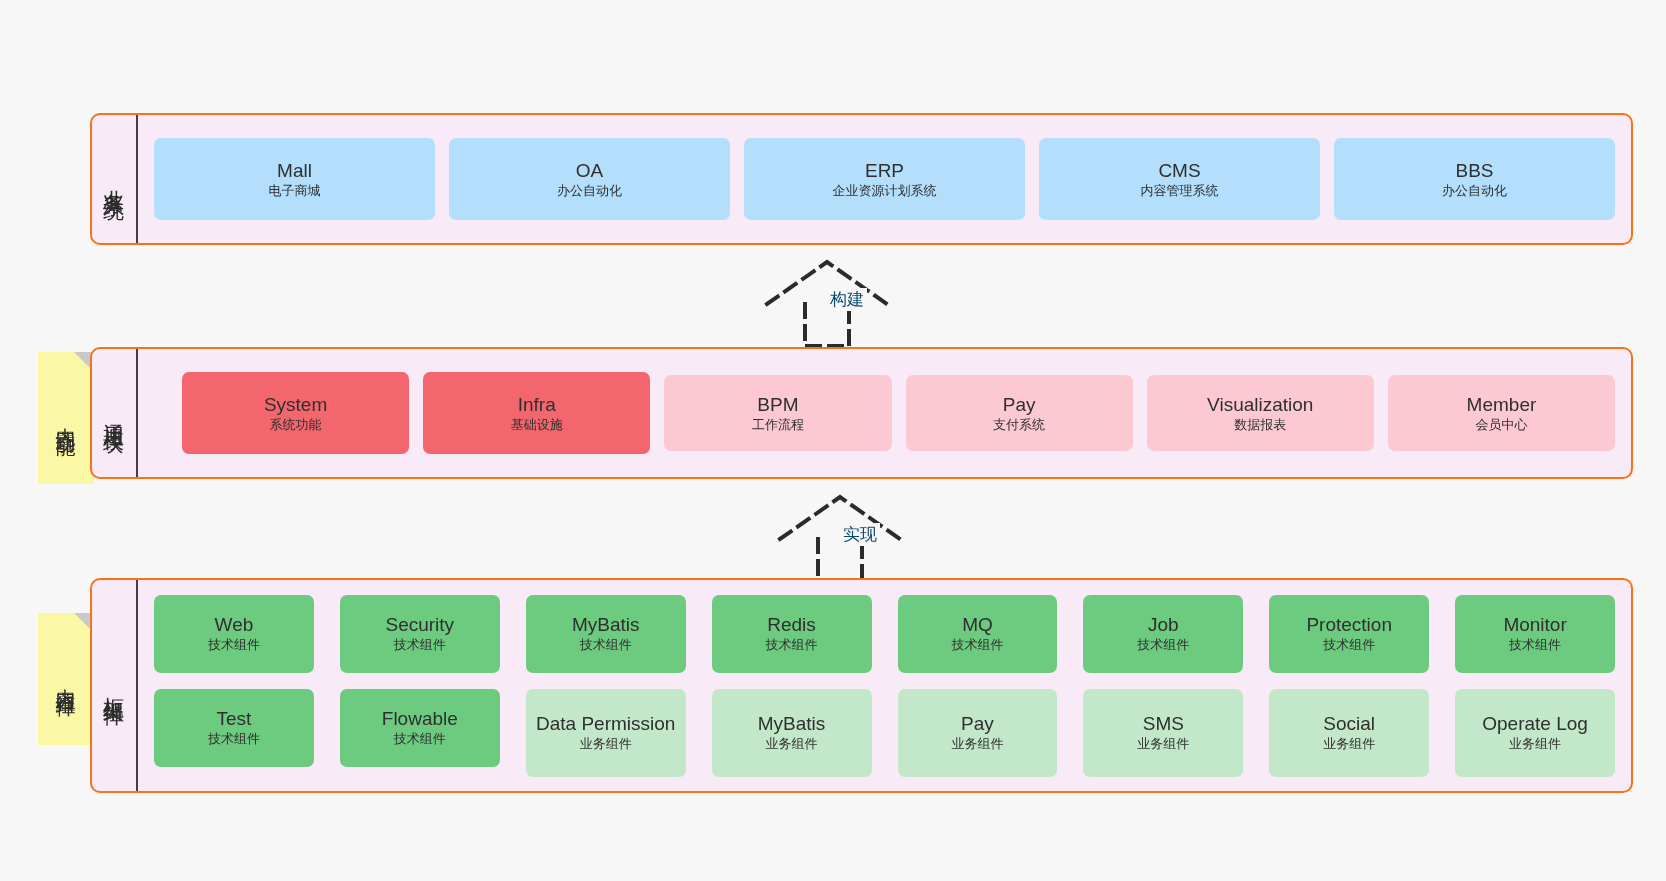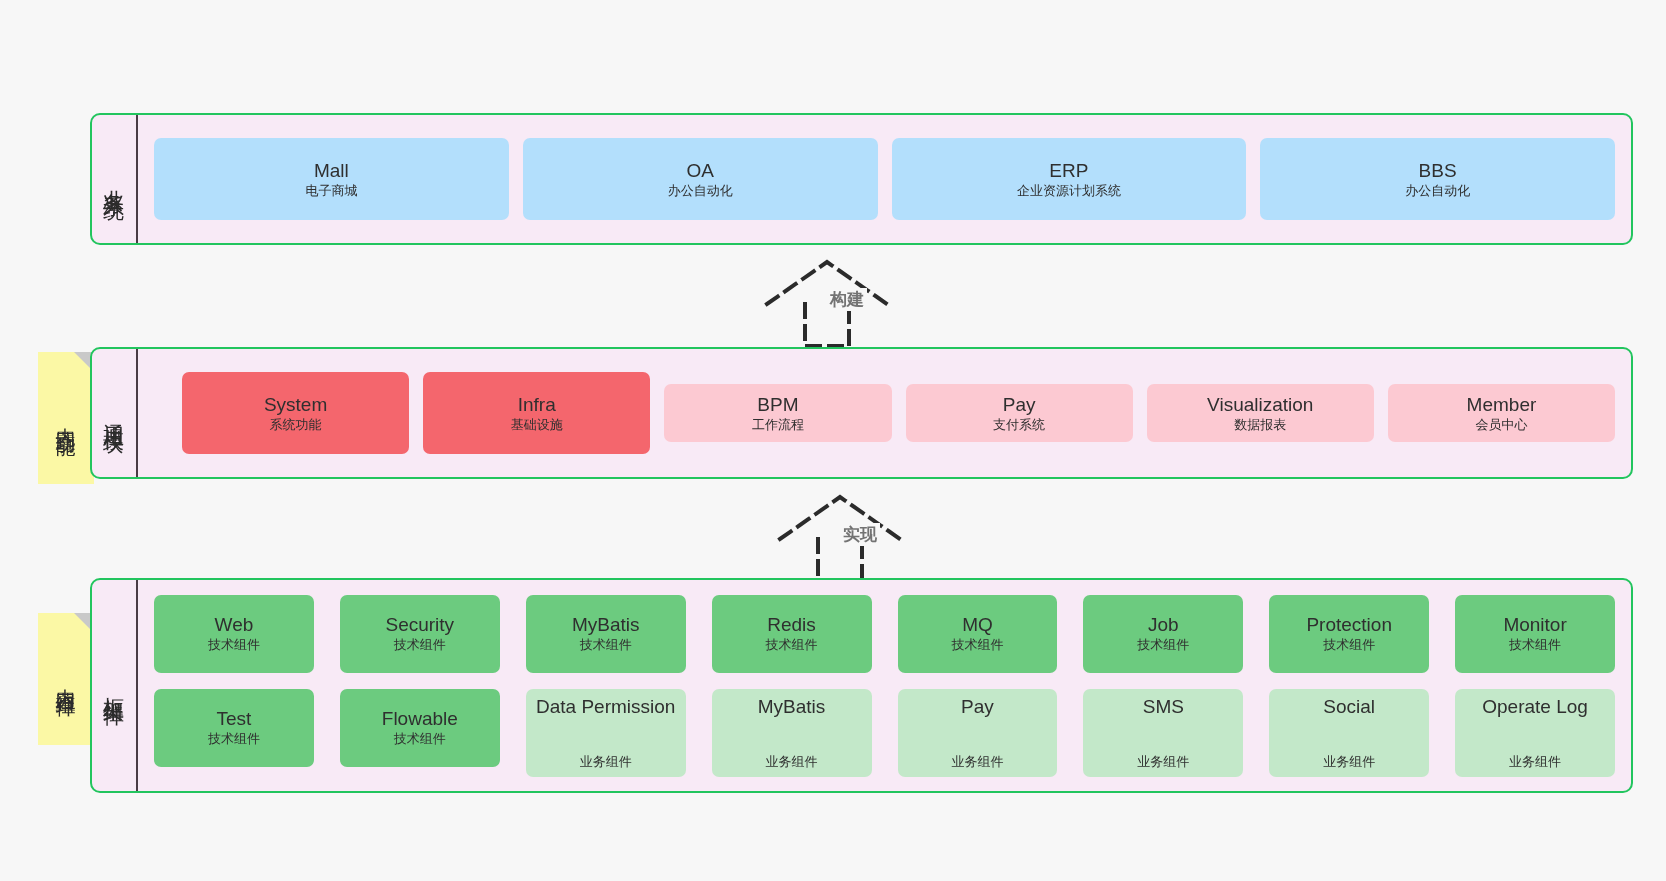--- a/index.html
+++ b/index.html
@@ -13,21 +13,21 @@
     width: 1666px;
     height: 881px;
     background: #f7f7f7;
     overflow: hidden;
   }
 
   
   .layer {
     position: absolute;
     background: #f8eaf6;
-    border: 2px solid #22c55e;
+    border: 2px solid #f97316;
     border-radius: 10px;
     display: flex;
     align-items: stretch;
   }
   .layer-title {
     flex: 0 0 auto;
     width: 46px;
     display: flex;
     align-items: center;
     justify-content: center;
@@ -73,23 +73,23 @@
     text-align: center;
     color: #2f2f2f;
     padding: 6px 4px;
     line-height: 1.28;
   }
   .card .en { font-size: 19px; }
   .card .cn { font-size: 13px; }
 
   .card.biz     { background: #b3dffc; height: 82px; }
   .card.core    { background: #f4666d; height: 82px; }
-  .card.core-l  { background: #fcc9d2; height: 58px; }
+  .card.core-l  { background: #fcc9d2; height: 76px; }
   .card.tech    { background: #6ccb7f; height: 78px; }
-  .card.biz-cmp { background: #c3e8c9; height: 88px; justify-content: space-between; }
+  .card.biz-cmp { background: #c3e8c9; height: 88px; }
 
   
   .sticky {
     position: absolute;
     background: #fbf8a5;
     width: 56px;
     display: flex;
     align-items: center;
     justify-content: center;
     font-size: 20px;
@@ -114,26 +114,25 @@
     width: 180px;
     height: 96px;
   }
   .connector svg { display: block; overflow: visible; }
   .connector .conn-label {
     position: absolute;
     left: 50%;
     top: 38px;
     transform: translateX(-50%);
     font-size: 17px;
-    color: #737373;
+    color: #0c4a6e;
     background: #f7f7f7;
     padding: 0 3px;
     white-space: nowrap;
     user-select: none;
-    font-weight: bold;
   }
 </style>
 </head>
 <body>
 
 <div id="canvas">
 
   <div class="layer" id="layer-business" style="left:90px; top:113px; width:1543px; height:132px;">
     <div class="layer-title">业务系统</div>
     <div class="layer-body">
@@ -141,20 +140,24 @@
         <span class="en">Mall</span>
         <span class="cn">电子商城</span>
       </div>
       <div class="card biz">
         <span class="en">OA</span>
         <span class="cn">办公自动化</span>
       </div>
       <div class="card biz">
         <span class="en">ERP</span>
         <span class="cn">企业资源计划系统</span>
+      </div>
+      <div class="card biz">
+        <span class="en">CMS</span>
+        <span class="cn">内容管理系统</span>
       </div>
       <div class="card biz">
         <span class="en">BBS</span>
         <span class="cn">办公自动化</span>
       </div>
     </div>
   </div>
 
   <div class="connector" style="left:757px; top:252px;">
     <svg width="180" height="96" viewBox="0 0 180 96" aria-hidden="true">

